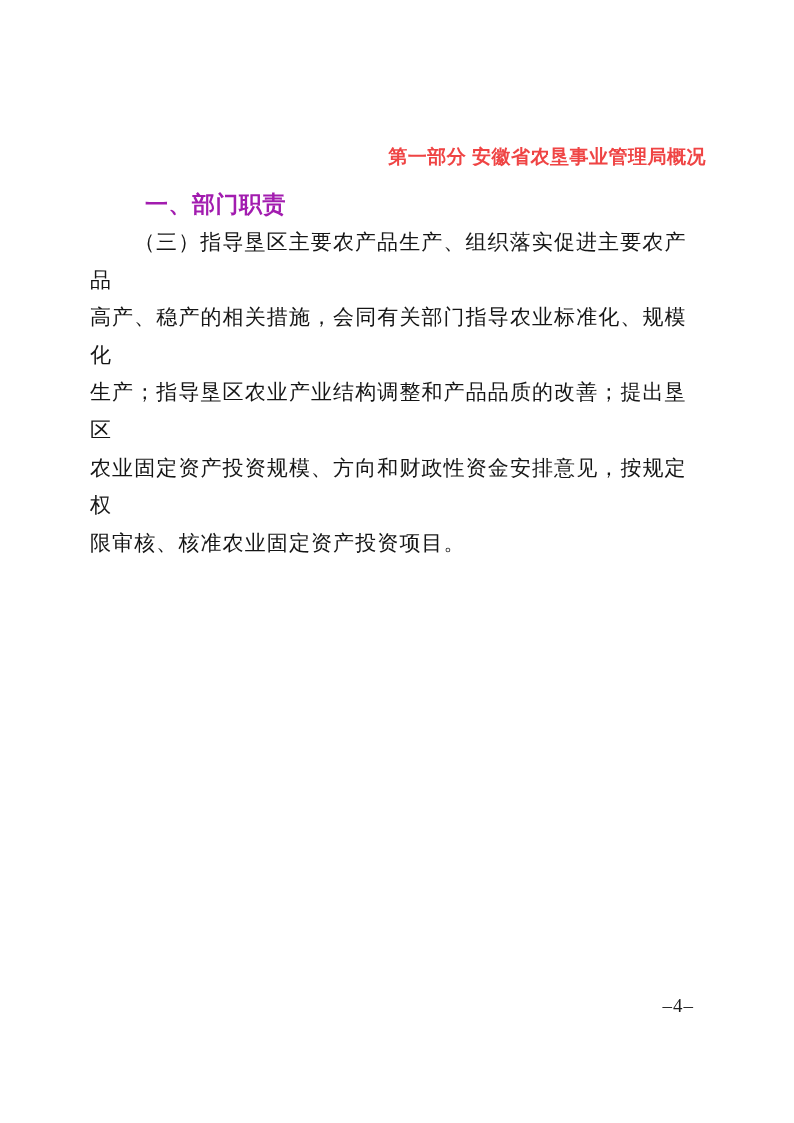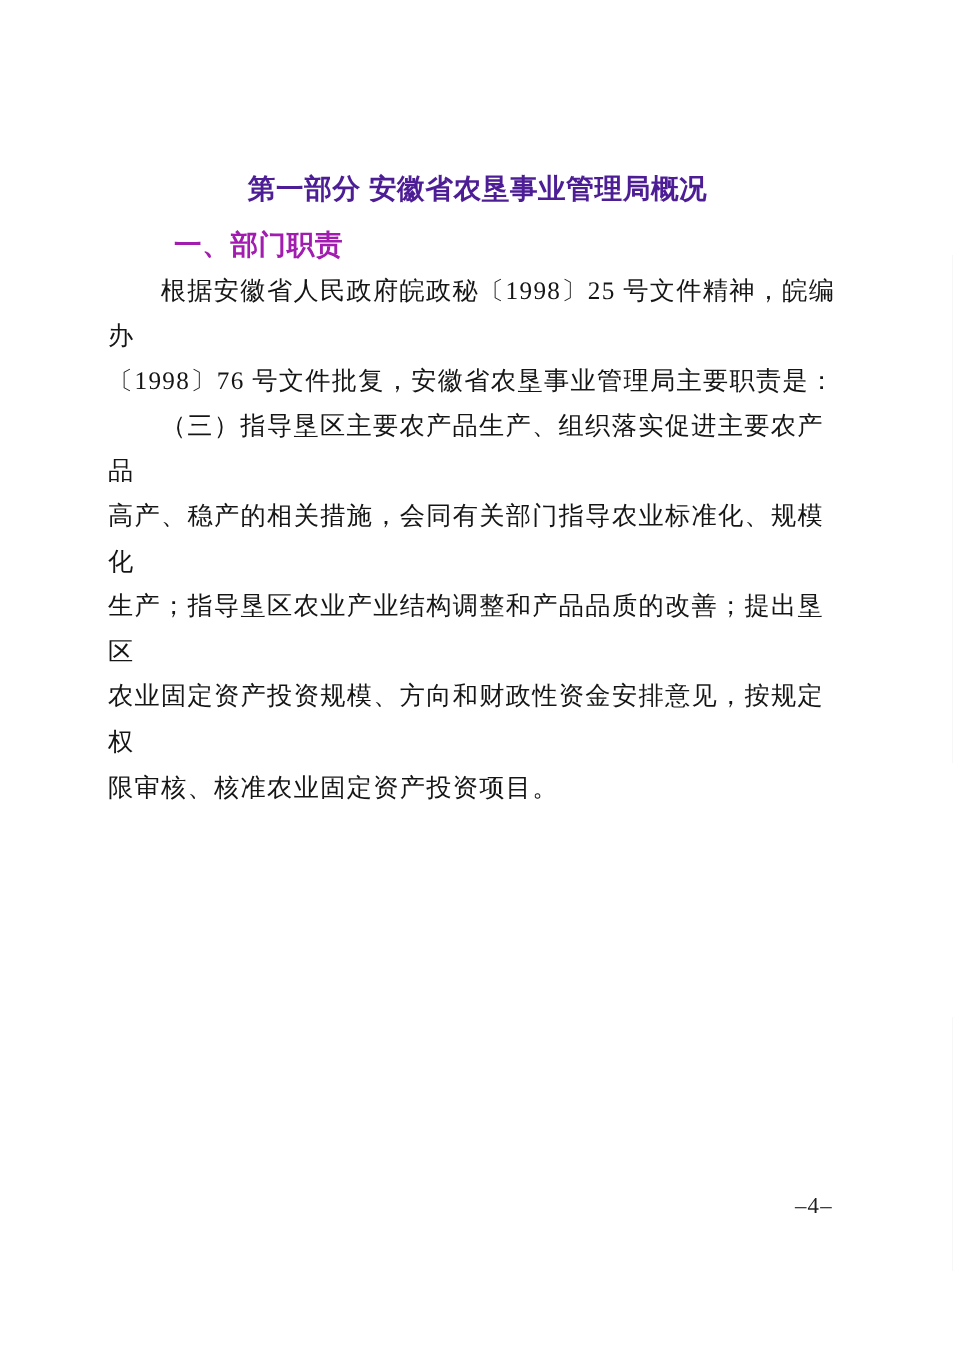--- a/index.html
+++ b/index.html
@@ -8,27 +8,27 @@
     width:794px;height:1123px;
     margin:0 auto;
     background:#ffffff;
     overflow:hidden;
     font-family:"Liberation Serif","DejaVu Serif",serif;
     color:#151515;
   }
   .doc-title{
     position:absolute;
     top:142px;left:90px;width:616px;
-    text-align:center;
+    text-align:right;
     font-family:"Liberation Sans","DejaVu Sans",sans-serif;
     font-weight:bold;
-    font-size:23px;
+    font-size:19px;
     line-height:30px;
     letter-spacing:0.5px;
-    color:#4c1d95;
+    color:#ef4444;
     white-space:pre;
   }
   .section-heading{
     position:absolute;
     top:189px;left:145px;
     font-family:"Liberation Sans","DejaVu Sans",sans-serif;
     font-weight:bold;
     font-size:23px;
     line-height:30px;
     letter-spacing:0.5px;
@@ -58,22 +58,20 @@
 </head>
 <body>
 
 <div class="page">
 
   <div class="doc-title">第一部分 安徽省农垦事业管理局概况</div>
 
   <div class="section-heading">一、部门职责</div>
 
   <div class="body-text">
-    <p>根据安徽省人民政府皖政秘〔1998〕25 号文件精神，皖编办
-〔1998〕76 号文件批复，安徽省农垦事业管理局主要职责是：</p>
     <p>（三）指导垦区主要农产品生产、组织落实促进主要农产品
 高产、稳产的相关措施，会同有关部门指导农业标准化、规模化
 生产；指导垦区农业产业结构调整和产品品质的改善；提出垦区
 农业固定资产投资规模、方向和财政性资金安排意见，按规定权
 限审核、核准农业固定资产投资项目。</p>
 
   </div>
 
   <div class="page-number">–4–</div>
 

